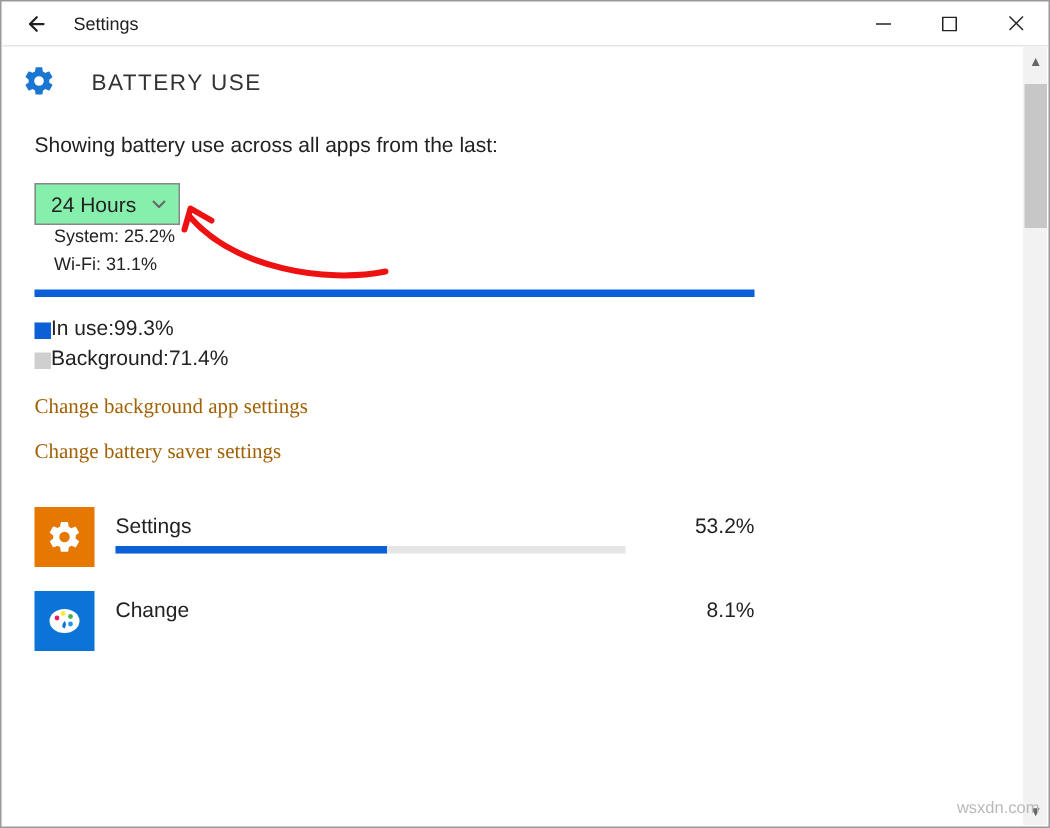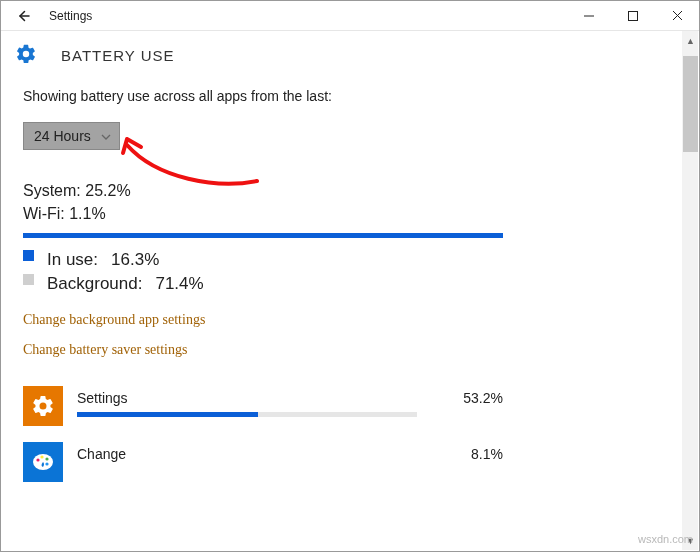--- a/index.html
+++ b/index.html
@@ -53,32 +53,31 @@
     height: calc(100% - 30px - 52px);
     overflow-y: auto;
   }
   .desc { font-size: 14px; color: #222; margin-bottom: 18px; }
   .dropdown {
     display: inline-flex; align-items: center;
     border: 1.5px solid #888;
     padding: 5px 8px 5px 10px;
     font-size: 14px;
     gap: 10px;
-    margin-bottom: 32px;
-    background:#a3a3a3;
+    background:#86efac;
   }
   .dropdown .chev { font-size: 10px; color: #555; }
-  .stat-line { font-size: 16px; margin-bottom: 5px; }
+  .stat-line { font-size: 12px; margin-bottom: 5px; margin-left: 13px; }
   .divider-bar {
     height: 5px;
     background: #0b5fd7;
     margin: 10px 0 12px 0;
     width: 480px;
   }
-  .legend-row { display:flex; align-items:flex-start; gap:13px; font-size:17px; margin-bottom:4px;}
+  .legend-row { display:flex; align-items:flex-end; gap:0; font-size:14px; margin-bottom:4px;}
   .legend-sq { width:11px; height:11px; display:inline-block; }
   .sq-blue{ background:#0b5fd7;}
   .sq-grey{ background:#cfcfcf;}
   .link { color:#a16207; font-size:14px; margin-top:18px; display:block;font-family:Liberation Serif, serif; }
   .link + .link { margin-top:14px; }
   .app-list { margin-top:22px; width:480px;}
   .app-row { display:flex; align-items:flex-start; gap:14px; padding:6px 0 10px 0;}
   .app-icon { width:40px; height:40px; display:flex; align-items:center; justify-content:center;}
   .app-icon.orange{ background:#e67700;}
   .app-icon.blue{ background:#0b74d6;}
@@ -149,29 +148,29 @@
         </svg>
     </span>
   </div>
 
   <div class="stat-line">
     <span>System:</span>
     <span>25.2%</span>
   </div>
   <div class="stat-line">
     <span>Wi-Fi:</span>
-    <span>1.1%</span>
+    <span>31.1%</span>
   </div>
 
   <div class="divider-bar"></div>
 
   <div class="legend-row">
     <span class="legend-sq sq-blue"></span>
     <span>In use:</span>
-    <span>16.3%</span>
+    <span>99.3%</span>
   </div>
   <div class="legend-row">
     <span class="legend-sq sq-grey"></span>
     <span>Background:</span>
     <span>71.4%</span>
   </div>
 
   <a class="link">Change background app settings</a>
   <a class="link">Change battery saver settings</a>
 

